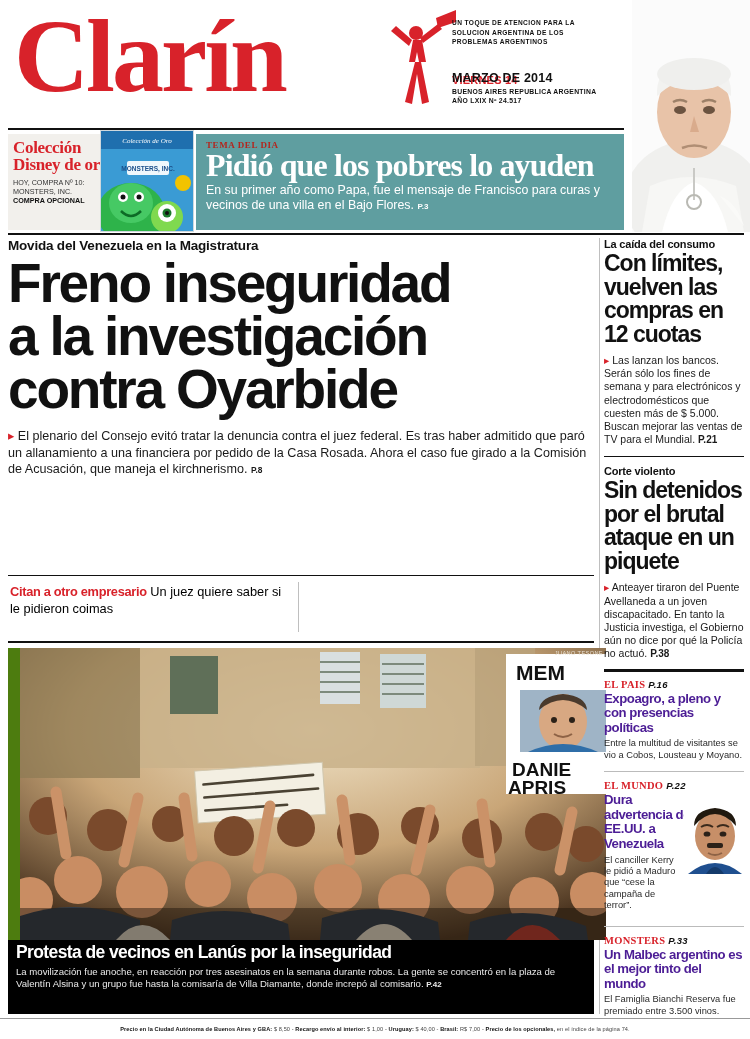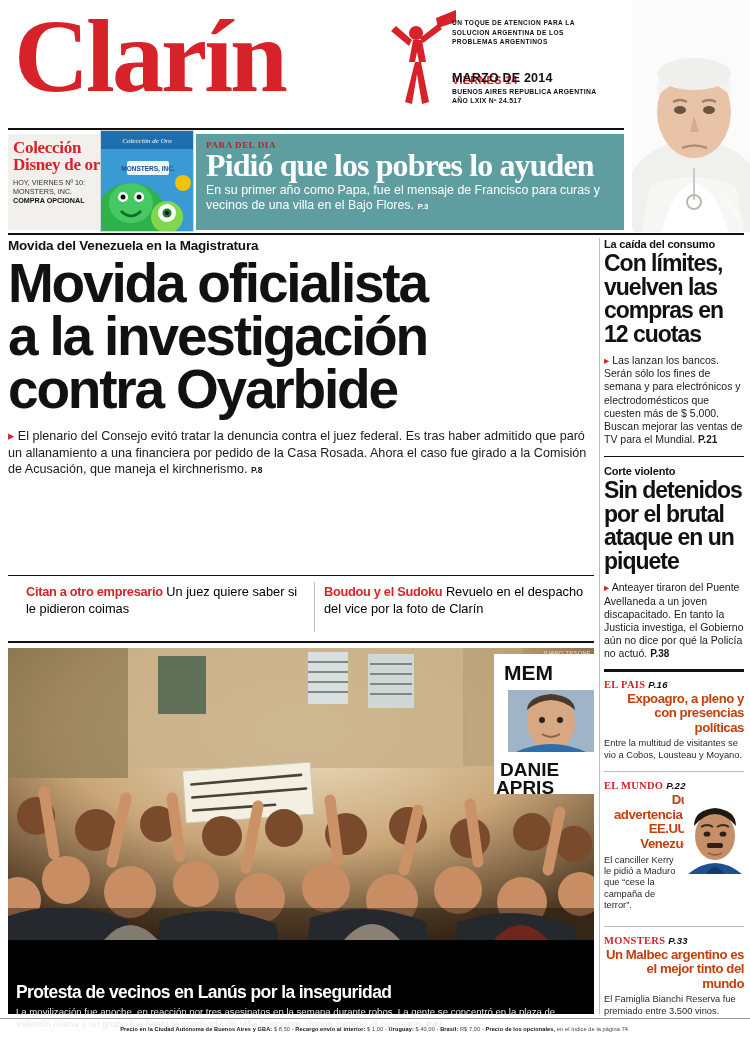--- a/index.html
+++ b/index.html
@@ -96,42 +96,42 @@
   .main-head{
     font-weight:bold;font-size:55px;line-height:53px;
     letter-spacing:-2.2px;color:#111;margin:0;
   }
   .main-lead{
     font-size:12.6px;line-height:16.5px;color:#1a1a1a;margin-top:12px;
   }
   .main-lead .arrow{color:#d8222a;}
   .main-lead .ref{font-size:8.4px;font-weight:bold;}
 
-  .subdeck{position:absolute;left:24px;top:580px;width:586px;height:56px;}
+  .subdeck{position:absolute;left:8px;top:580px;width:586px;height:56px;}
   .sub-item{position:absolute;top:4px;width:278px;font-size:12.8px;line-height:16.5px;}
   .sub-item b{color:#d8222a;letter-spacing:-.3px;}
   .sub-a{left:2px;}
   .sub-b{left:300px;}
 
   
   .photo{
     position:absolute;left:8px;top:648px;width:586px;height:292px;
-    overflow:hidden;background:#737373;
+    overflow:hidden;background:#4d7c0f;padding-left:12px;
   }
   .credit{
     position:absolute;right:3px;top:2px;font-size:5.6px;color:#e8e0d4;
     letter-spacing:.4px;z-index:9;
   }
   .capbox{
     position:absolute;left:8px;top:940px;width:586px;height:74px;
     background:#000;color:#fff;
   }
   .cap-head{
     font-weight:bold;font-size:17.5px;line-height:20px;
-    padding:2px 0 0 8px;letter-spacing:-.6px;margin-top:40px;
+    padding:2px 0 0 8px;letter-spacing:-.6px;
   }
   .cap-body{
     font-size:9.6px;line-height:12.4px;padding:4px 8px 0 8px;color:#e9e9e9;
   }
   .cap-body .ref{font-weight:bold;font-size:8px;}
 
   
   .side{position:absolute;left:604px;top:238px;width:140px;}
   .side-kicker{font-size:11px;font-weight:bold;color:#111;letter-spacing:-.2px;}
   .side-head{
@@ -147,21 +147,21 @@
   .side-rule.thin{background:#bbb;}
 
   .brief{position:relative;}
   .brief-sec{
     font-family:"Liberation Serif", serif;
     font-size:10.5px;font-weight:bold;color:#d8222a;letter-spacing:.3px;
   }
   .brief-sec .pg{color:#111;font-family:"Liberation Sans",sans-serif;font-size:9.5px;font-style:italic;}
   .brief-head{
     font-weight:bold;font-size:13.2px;line-height:14.6px;
-    letter-spacing:-.45px;margin-top:2px;color:#c2410c;text-align:right;
+    letter-spacing:-.45px;margin-top:2px;color:#4c1d95;
   }
   .brief-body{font-size:9.3px;line-height:11.4px;color:#2a2a2a;margin-top:3px;}
   .maduro{
     position:absolute;right:-2px;top:16px;width:62px;height:78px;
     overflow:hidden;
   }
 
   
   .footer{
     position:absolute;left:0;top:1018px;width:750px;height:21px;
@@ -218,21 +218,21 @@
       </svg>
     </div>
   </div>
 
   <div class="promo-strip">
     <div class="promo-rule"></div>
 
     <div class="disney">
       <div class="disney-title">Colección Disney de oro</div>
       <div class="disney-sub">
-        <span>HOY, VIERNES Nº 10:</span><br>
+        <span>HOY, COMPRA Nº 10:</span><br>
         <span>MONSTERS, INC.</span><br>
         <b>COMPRA OPCIONAL</b>
       </div>
     </div>
 
     <div class="dvd">
       <svg width="92" height="100" viewBox="0 0 92 100">
         <rect width="92" height="100" fill="#2f86c6"></rect>
         <rect x="0" y="0" width="92" height="18" fill="#1f6fae"></rect>
         <text x="46" y="12" font-family="Liberation Serif, serif" font-size="7" fill="#ffffff" text-anchor="middle" font-style="italic">Colección de Oro</text>
@@ -248,59 +248,55 @@
         <circle cx="66" cy="82" r="9" fill="#ffffff"></circle>
         <circle cx="66" cy="82" r="4.5" fill="#1b7a2c"></circle>
         <circle cx="66" cy="82" r="2" fill="#111"></circle>
         <rect x="26" y="30" width="42" height="14" rx="2" fill="#ffffff" opacity=".92"></rect>
         <text x="47" y="40" font-family="Liberation Sans, sans-serif" font-size="6.5" fill="#1b4f8a" text-anchor="middle" font-weight="bold">MONSTERS, INC.</text>
         <circle cx="82" cy="52" r="8" fill="#f2c300"></circle>
       </svg>
     </div>
 
     <div class="teal">
-      <div class="teal-kicker">PARA DEL DIA</div>
+      <div class="teal-kicker">TEMA DEL DIA</div>
       <div class="teal-head">Pidió que los pobres lo ayuden</div>
       <div class="teal-body">
         <span>En su primer año como Papa, fue el mensaje de Francisco para curas y vecinos de una villa en el Bajo Flores.</span>
         <span class="ref">P.3</span>
       </div>
     </div>
   </div>
 
   <div class="hrule" style="left:8px;top:233px;width:736px;height:2px;"></div>
 
   <div class="vrule" style="left:599px;top:238px;height:776px;"></div>
 
   <div class="main-col">
     <div class="kicker">Movida del Venezuela en la Magistratura</div>
     <h1 class="main-head">
-      <span>Movida oficialista</span><br>
+      <span>Freno inseguridad</span><br>
       <span>a la investigación</span><br>
       <span>contra Oyarbide</span>
     </h1>
     <div class="main-lead">
       <span class="arrow">▸</span>
       <span>El plenario del Consejo evitó tratar la denuncia contra el juez federal. Es tras haber admitido que paró un allanamiento a una financiera por pedido de la Casa Rosada. Ahora el caso fue girado a la Comisión de Acusación, que maneja el kirchnerismo.</span>
       <span class="ref">P.8</span>
     </div>
   </div>
 
   <div class="hrule" style="left:8px;top:575px;width:586px;height:1px;background:#111;"></div>
 
   <div class="subdeck">
     <div class="sub-item sub-a">
       <b>Citan a otro empresario</b>
       <span>Un juez quiere saber si le pidieron coimas</span>
     </div>
     <div class="vrule" style="left:290px;top:2px;height:50px;"></div>
-    <div class="sub-item sub-b">
-      <b>Boudou y el Sudoku</b>
-      <span>Revuelo en el despacho del vice por la foto de Clarín</span>
-    </div>
   </div>
 
   <div class="hrule" style="left:8px;top:641px;width:586px;height:2px;"></div>
 
   <div class="photo">
     <div class="credit">JUANO TESONE</div>
     <svg width="586" height="292" viewBox="0 0 586 292" preserveAspectRatio="none">
       <defs>
         <radialGradient id="glow" cx="50%" cy="28%" r="75%">
           <stop offset="0%" stop-color="#efe2c6"></stop>

